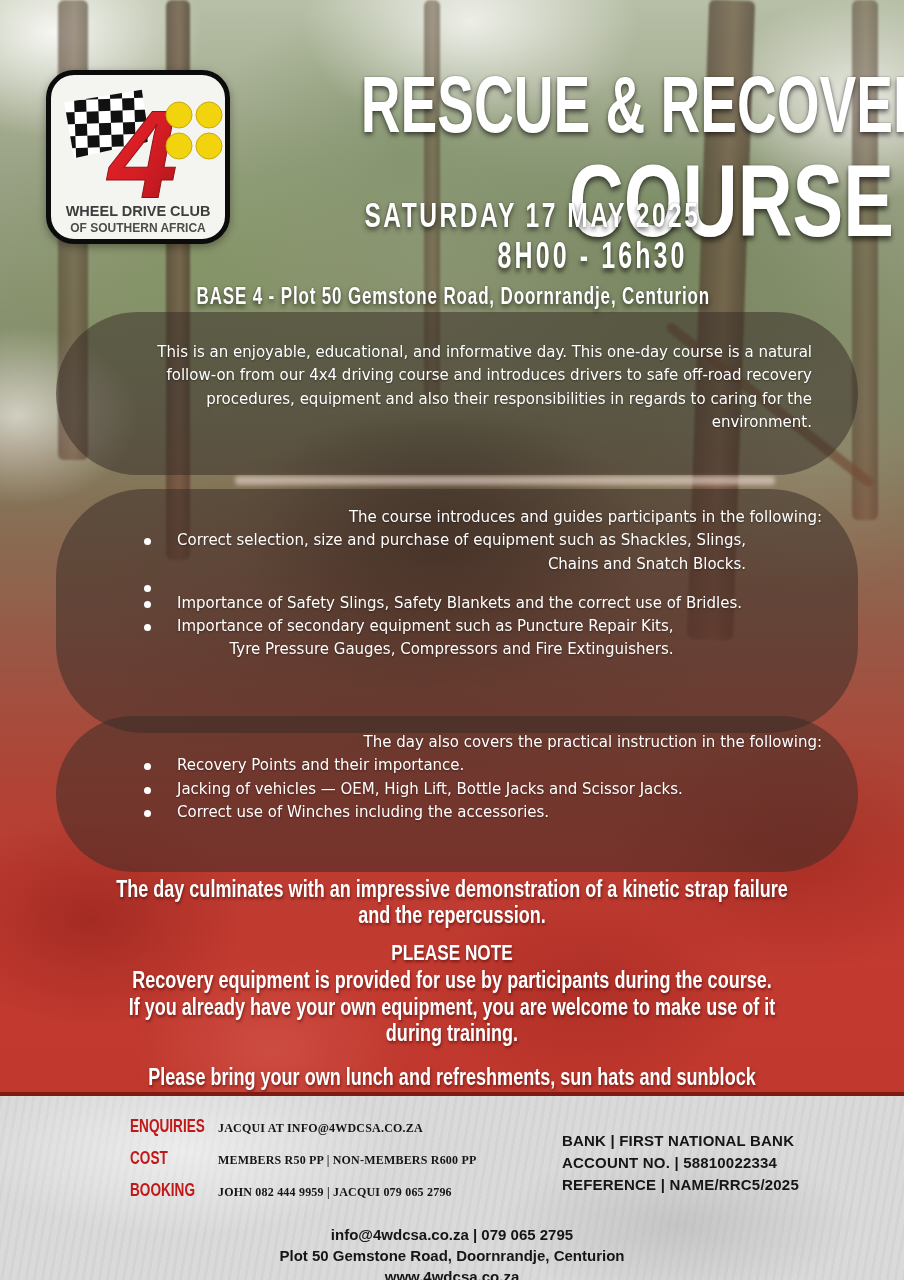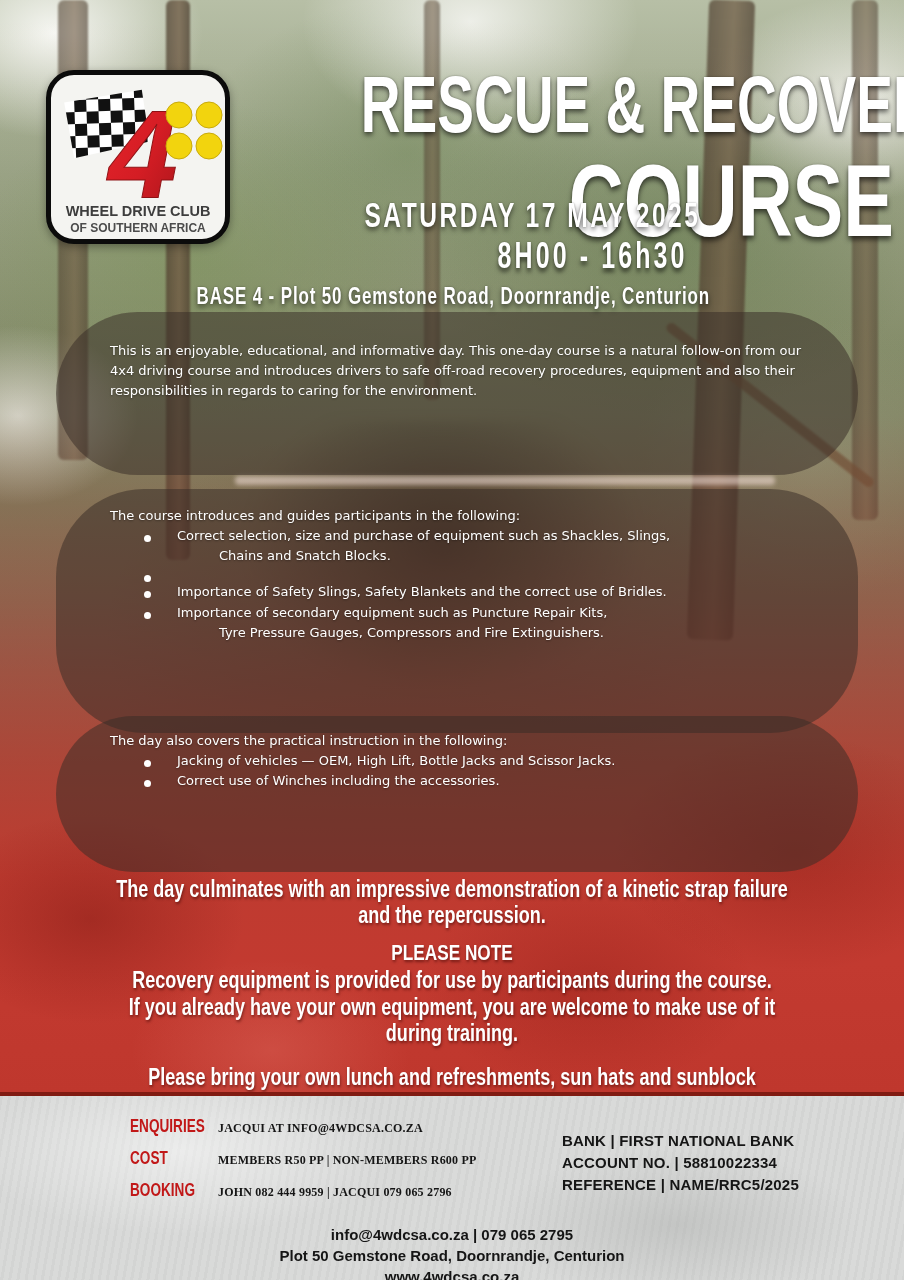--- a/index.html
+++ b/index.html
@@ -62,21 +62,21 @@
   .date-wrap { position:absolute; top:198px; left:118px; width:640px; text-align:right; z-index:5; }
   .date  { font-size:30px; letter-spacing:3px; line-height:1; white-space:nowrap;
            transform:scale(.82,1.15); transform-origin:center top; }
   .time  { font-size:32px; letter-spacing:4px; line-height:1; margin-top:9px; white-space:nowrap;
            transform:scale(.78,1.15); transform-origin:center top; }
   .venue { font-size:20px; letter-spacing:1px; line-height:1.1; margin-top:13px; white-space:nowrap;
            transform:scale(.85,1.2); transform-origin:center top; }
   
   .panel { position:absolute; left:56px; width:802px; box-sizing:border-box; z-index:4;
            background:rgba(56,44,38,.52); border-radius:88px; color:#fff;
-           font-size:13px; line-height:1.55; text-shadow:0 1px 2px rgba(0,0,0,.4); }
+           font-size:15px; line-height:1.55; text-shadow:0 1px 2px rgba(0,0,0,.4);text-align:right; }
   .p1 { top:312px; height:163px; padding:29px 46px 0 54px; }
   .p2 { top:489px; height:244px; padding:17px 36px 0 54px; }
   .p3 { top:716px; height:156px; padding:15px 36px 0 54px; }
   .panel p { margin:0; }
   .b { display:flex; align-items:flex-start; padding-left:8px; }
   .b .dot { flex:0 0 auto; width:7px; height:7px; border-radius:50%; background:#fff; margin:9px 26px 0 26px; }
   .b .l1, .b .l2 { white-space:nowrap; }
   .b .l2 { padding-left:42px; }
   .b .l2:empty { display:none; }
   
@@ -192,20 +192,26 @@
         <div class="l2">Tyre Pressure Gauges,  Compressors and Fire Extinguishers.</div>
       </div>
     </div>
   </div>
 
   <div class="panel p3">
     <p>The day also covers the practical instruction in the following:</p>
     <div class="b">
       <span class="dot"></span>
       <div class="cont">
+          <div class="l1">Recovery Points and their importance.</div>
+        </div>
+    </div>
+    <div class="b">
+      <span class="dot"></span>
+      <div class="cont">
           <div class="l1">Jacking of vehicles — OEM, High Lift, Bottle Jacks and Scissor Jacks.</div>
         </div>
     </div>
     <div class="b">
       <span class="dot"></span>
       <div class="cont">
           <div class="l1">Correct use of Winches including the accessories.</div>
         </div>
     </div>
   </div>

